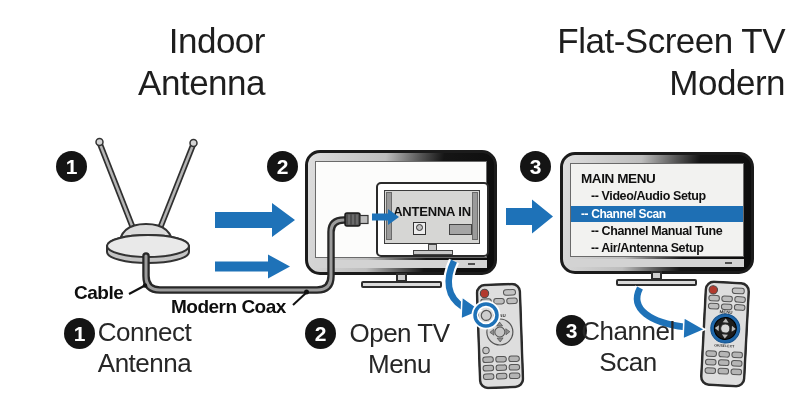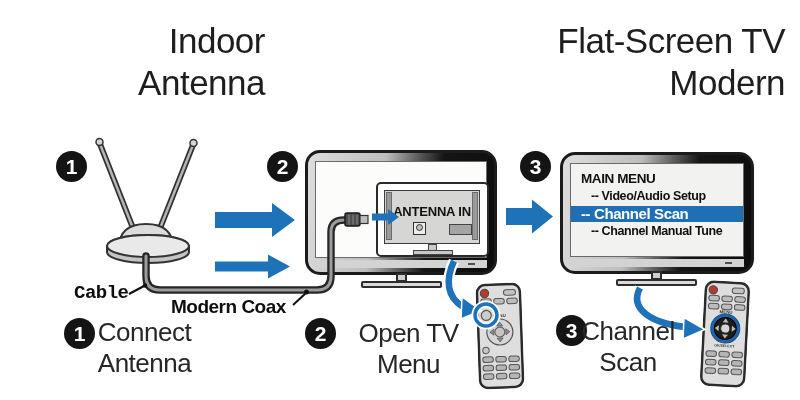--- a/index.html
+++ b/index.html
@@ -37,21 +37,21 @@
   .coax-jack-ring{width:7px;height:7px;border:1.5px solid #333;border-radius:50%;margin:1px auto;background:#c2c2c2;box-sizing:border-box;}
   .inset-ports{position:absolute;left:64px;top:33px;width:23px;height:11px;background:#a5a5a5;border:1px solid #444;box-sizing:border-box;}
   .inset-neck{position:absolute;left:50px;top:60px;width:9px;height:7px;background:#c9c9c9;border:1px solid #444;box-sizing:border-box;}
   .inset-base{position:absolute;left:35px;top:66px;width:40px;height:5px;background:#c9c9c9;border:1px solid #444;box-sizing:border-box;}
   
   .menu-screen{background:#f2f2f0;overflow:hidden;}
   .menu-title{position:absolute;left:10px;top:7px;font-weight:700;font-size:13.5px;letter-spacing:-0.4px;color:#101010;}
   .menu-item{position:absolute;left:10px;font-weight:700;font-size:12.5px;letter-spacing:-0.4px;color:#101010;white-space:nowrap;margin-left:10px;}
   .menu-bar{position:absolute;left:0;right:0;top:42px;height:16px;background:#1e6fb4;}
   .menu-bar .menu-item-hl{position:absolute;left:10px;top:0;line-height:16px;font-weight:700;
-       font-size:15px;letter-spacing:-0.4px;color:#ffffff;white-space:nowrap;}
+       font-size:12px;letter-spacing:-0.4px;color:#ffffff;white-space:nowrap;}
   
   .remote{position:absolute;width:46px;height:106px;}
   #overlay{position:absolute;left:0;top:0;pointer-events:none;}
 </style>
 </head>
 <body>
 
 <div class="stage">
 
   <div class="title" style="left:35px;top:20px;width:230px;">
@@ -91,20 +91,21 @@
   <div class="stand-base" style="left:361px;top:281px;"></div>
 
   <div class="tv" style="left:560px;top:152px;width:194px;height:122px;">
     <div class="tv-screen menu-screen">
       <div class="menu-title">MAIN MENU</div>
       <div class="menu-item" style="top:25px;">-- Video/Audio Setup</div>
       <div class="menu-bar">
         <div class="menu-item-hl">-- Channel Scan</div>
       </div>
       <div class="menu-item" style="top:60px;">-- Channel Manual Tune</div>
+      <div class="menu-item" style="top:77px;">-- Air/Antenna Setup</div>
     </div>
     <div class="tv-strip">
         <div class="tv-led"></div>
       </div>
   </div>
   <div class="stand-neck" style="left:651px;top:271px;"></div>
   <div class="stand-base" style="left:616px;top:279px;"></div>
 
   <div class="remote" style="left:477px;top:283px;transform:rotate(-2deg);">
     <svg width="46" height="106" viewBox="0 0 46 106">
@@ -224,31 +225,31 @@
     </g>
 
     <g stroke="#111" stroke-width="2">
       <line x1="129" y1="294" x2="144" y2="286"></line>
       <circle cx="145" cy="285.5" r="2.2" fill="#111" stroke="none"></circle>
       <line x1="293" y1="305" x2="306" y2="293"></line>
       <circle cx="306.5" cy="292" r="2.5" fill="#111" stroke="none"></circle>
     </g>
   </svg>
 
-  <div class="plabel" style="left:74px;top:282px;font-family:Liberation Mono, monospace;">Cable</div>
+  <div class="plabel" style="left:74px;top:282px;">Cable</div>
   <div class="plabel" style="left:171px;top:296px;">Modern Coax</div>
 
   <div class="badge" style="left:64px;top:318px;">1</div>
   <div class="caption" style="left:87px;top:317px;width:115px;">
     <div>Connect</div>
     <div>Antenna</div>
   </div>
 
   <div class="badge" style="left:305px;top:318px;">2</div>
-  <div class="caption" style="left:351px;top:318px;width:115px;">
+  <div class="caption" style="left:342px;top:318px;width:115px;">
     <div>Open TV</div>
     <div>Menu</div>
   </div>
 
   <div class="badge" style="left:556px;top:315px;">3</div>
   <div class="caption" style="left:553px;top:316px;width:150px;">
     <div>Channel Scan</div>
   </div>
 
 </div>

